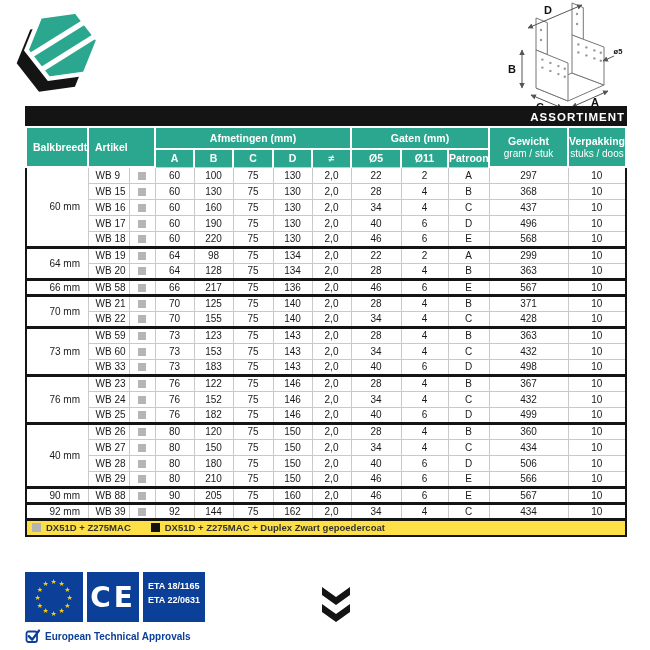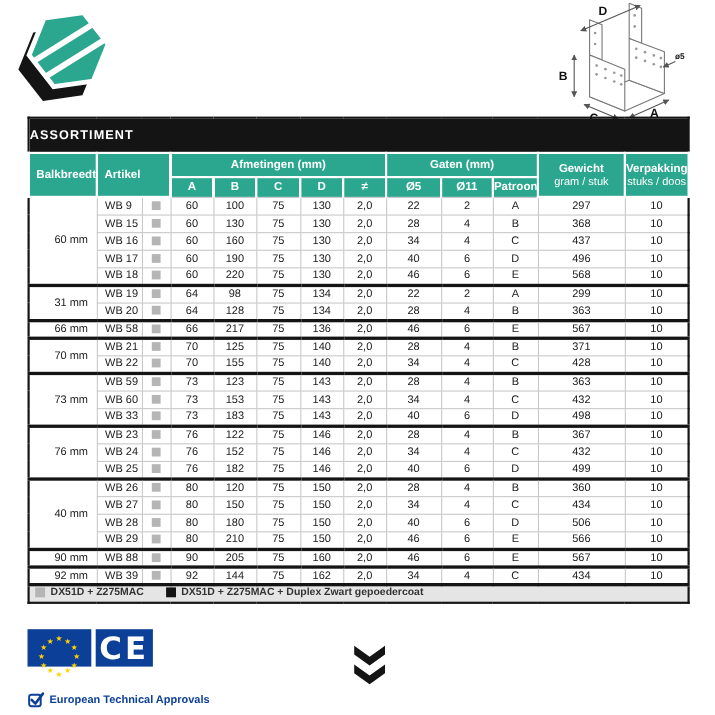--- a/index.html
+++ b/index.html
@@ -18,38 +18,38 @@
   
   .logo{position:absolute;left:12px;top:6px;width:92px;height:92px;}
 
   
   .drawing{position:absolute;left:498px;top:2px;width:150px;height:112px;}
   .drawing text{font-family:"Liberation Sans",sans-serif;font-weight:bold;fill:#111;}
 
   
   table.assort{position:absolute;left:25px;top:106px;width:600px;border-collapse:collapse;table-layout:fixed;border:2px solid var(--black);}
   table.assort th,table.assort td{overflow:hidden;white-space:nowrap;}
-  tr.title-row th{background:var(--black);color:#fff;font-size:11.5px;font-weight:bold;letter-spacing:1px;height:32px;text-align:left;border:none;}
+  tr.title-row th{background:var(--black);color:#fff;font-size:11.5px;font-weight:bold;letter-spacing:1px;height:20px;text-align:right;border:none;}
   thead th.hcell{background:var(--teal);color:#fff;font-weight:bold;border:2px solid #fff;font-size:10.5px;}
   thead tr.h1 th{height:22px;}
   thead tr.h2 th{height:18px;border-bottom:0;}
   th.left{text-align:left;padding-left:6px;}
   th .sub{font-weight:normal;font-size:10px;margin-top:1px;}
   tbody td{border:1px solid var(--grid);font-size:10px;height:16px;text-align:center;padding:0;background:#fff;}
   tbody td.artikel{text-align:left;padding-left:7px;border-right:1px solid var(--grid);}
   tbody td.balk{text-align:center;font-size:10px;background:#fff;padding-left:15px;}
   tr.group-start td{border-top:3px solid var(--black);}
   .swatch{display:inline-block;width:8px;height:8px;background:var(--swatch);vertical-align:middle;}
-  tfoot td{border-top:3px solid var(--black);height:17px;font-size:9.5px;text-align:left;padding-left:5px;background:#e5e5e5;}
+  tfoot td{border-top:3px solid var(--black);height:17px;font-size:9.5px;text-align:left;padding-left:5px;background:#fde047;}
   .legend-item{display:inline-flex;align-items:center;margin-right:20px;font-weight:bold;color:#333;}
   .legend-sq{display:inline-block;width:9px;height:9px;margin-right:5px;}
 
   
   .badges{position:absolute;left:25px;top:572px;display:flex;gap:4px;}
-  .badge{height:34px;background:var(--blue);color:#fff;position:relative;}
+  .badge{height:50px;background:var(--blue);color:#fff;position:relative;}
   .badge.eu{width:58px;}
   .badge.ce{width:52px;display:flex;align-items:center;justify-content:center;font-size:28px;font-weight:bold;letter-spacing:3px;font-family:"DejaVu Sans",sans-serif;}
   .badge.eta{width:62px;font-size:9px;font-weight:bold;padding:8px 0 0 5px;line-height:1.55;}
   .star{position:absolute;color:var(--star);font-size:7px;line-height:7px;}
   .approvals{position:absolute;left:25px;top:628px;display:flex;align-items:center;gap:4px;color:var(--blue);font-weight:bold;font-size:10px;}
 
   
   .chevron{position:absolute;left:321px;top:586px;width:30px;height:40px;cursor:pointer;}
 </style>
 </head>
@@ -242,21 +242,21 @@
           <td>75</td>
           <td>130</td>
           <td>2,0</td>
           <td>46</td>
           <td>6</td>
           <td>E</td>
           <td>568</td>
           <td>10</td>
         </tr>
         <tr class="group-start">
-          <td rowspan="2" class="balk">31 mm</td>
+          <td rowspan="2" class="balk">64 mm</td>
           <td class="artikel">WB 19</td>
           <td><span class="swatch" style="background: rgb(181, 181, 181);"></span></td>
           <td>64</td>
           <td>98</td>
           <td>75</td>
           <td>134</td>
           <td>2,0</td>
           <td>22</td>
           <td>2</td>
           <td>A</td>
@@ -517,20 +517,24 @@
         <span class="star" style="left: 39.3564px; top: 29.5px;">★</span>
         <span class="star" style="left: 33.5px; top: 35.3564px;">★</span>
         <span class="star" style="left: 25.5px; top: 37.5px;">★</span>
         <span class="star" style="left: 17.5px; top: 35.3564px;">★</span>
         <span class="star" style="left: 11.6436px; top: 29.5px;">★</span>
         <span class="star" style="left: 9.5px; top: 21.5px;">★</span>
         <span class="star" style="left: 11.6436px; top: 13.5px;">★</span>
         <span class="star" style="left: 17.5px; top: 7.64359px;">★</span>
       </div>
     <div class="badge ce">CE</div>
+    <div class="badge eta">
+      <div>ETA 18/1165</div>
+      <div>ETA 22/0631</div>
+    </div>
   </div>
 
   <div class="approvals">
     <svg width="16" height="16" viewBox="0 0 16 16">
       <rect x="1.5" y="3.5" width="10.5" height="10.5" rx="2" fill="#fff" stroke="#0c3f97" stroke-width="1.8"></rect>
       <path d="M3.8,8.2 L7.2,11.6 L14,2.6" stroke="#0c3f97" stroke-width="2.4" fill="none" stroke-linecap="round" stroke-linejoin="round"></path>
     </svg>
     <span>European Technical Approvals</span>
   </div>
 

